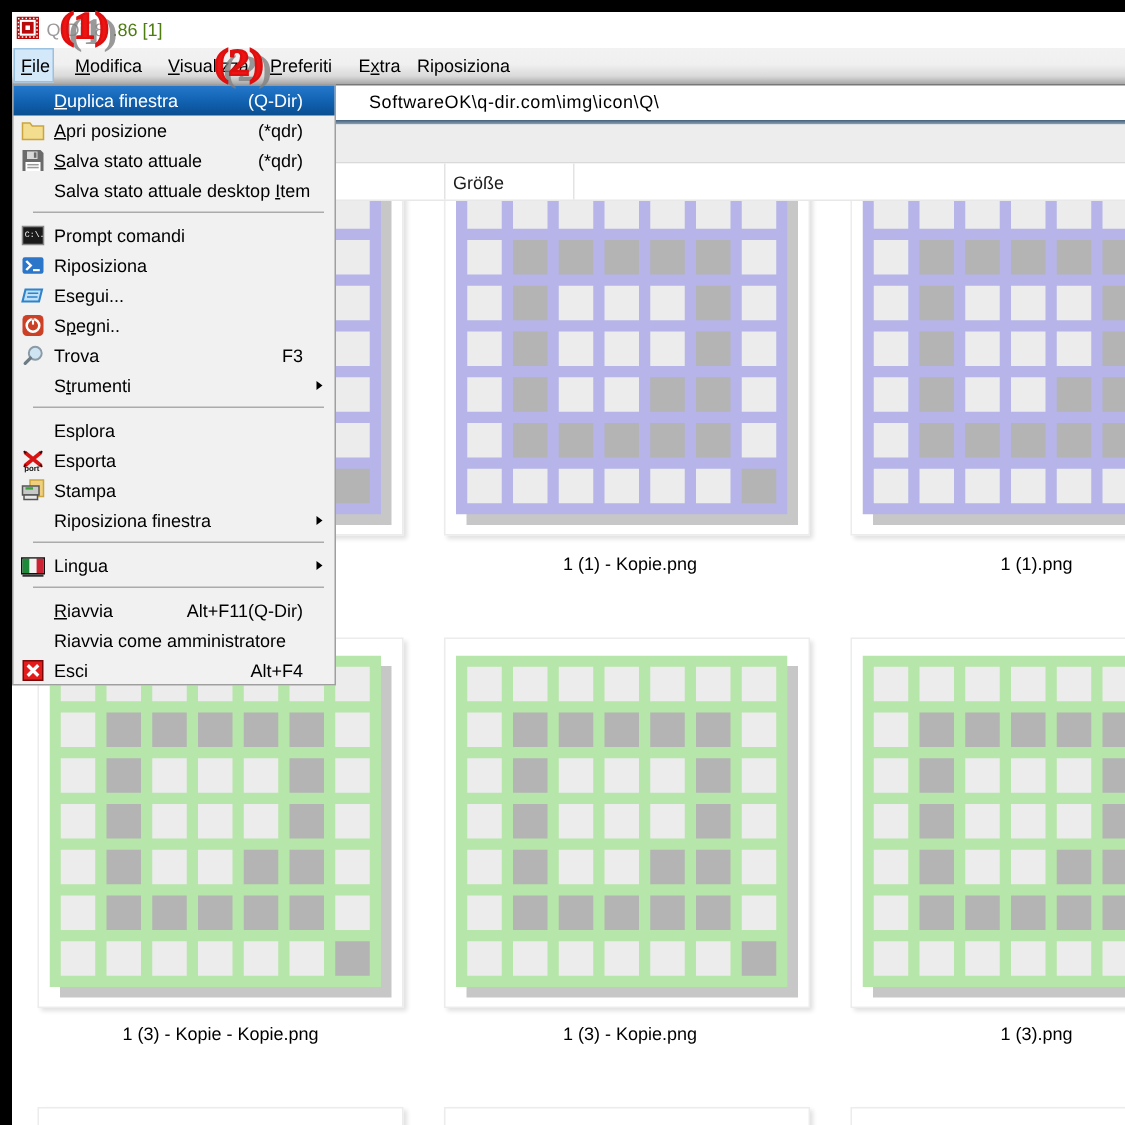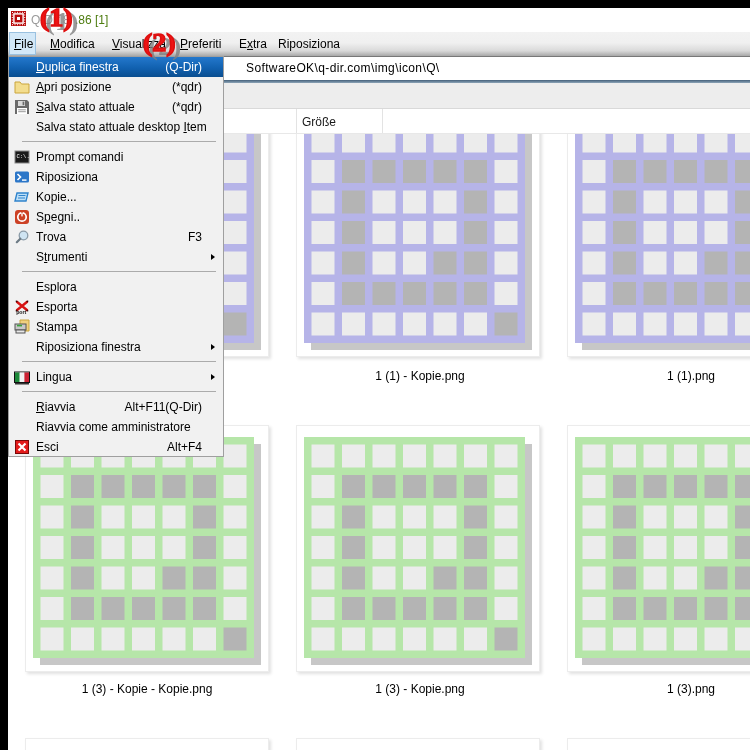--- a/index.html
+++ b/index.html
@@ -489,21 +489,21 @@
           <path d="M3.5 5l3 3-3 3" stroke="#fff" stroke-width="1.6" fill="none"></path>
           <rect x="8" y="10.4" width="4.5" height="1.4" fill="#fff"></rect>
         </svg>
         <span class="txt">Riposiziona</span>
       </div>
     <div class="item">
         <svg class="ico" viewBox="0 0 16 16">
           <path d="M3 4h11l-2 8H1z" fill="#bfe0f7" stroke="#2f83cc" stroke-width="1.4"></path>
           <path d="M4.5 6.5h7M4 9h7" stroke="#2f83cc" stroke-width="1"></path>
         </svg>
-        <span class="txt">Kopie...</span>
+        <span class="txt">Esegui...</span>
       </div>
     <div class="item">
         <svg class="ico" viewBox="0 0 16 16">
           <rect x="1" y="1" width="14" height="14" rx="3" fill="#cc4125"></rect>
           <circle cx="8" cy="8" r="4.2" fill="none" stroke="#fff" stroke-width="1.7"></circle>
           <rect x="7.2" y="3.2" width="1.6" height="4" fill="#cc4125"></rect>
           <rect x="7.3" y="4" width="1.4" height="3.4" fill="#fff"></rect>
         </svg>
         <span class="txt">S<u>p</u>egni..</span>
       </div>

